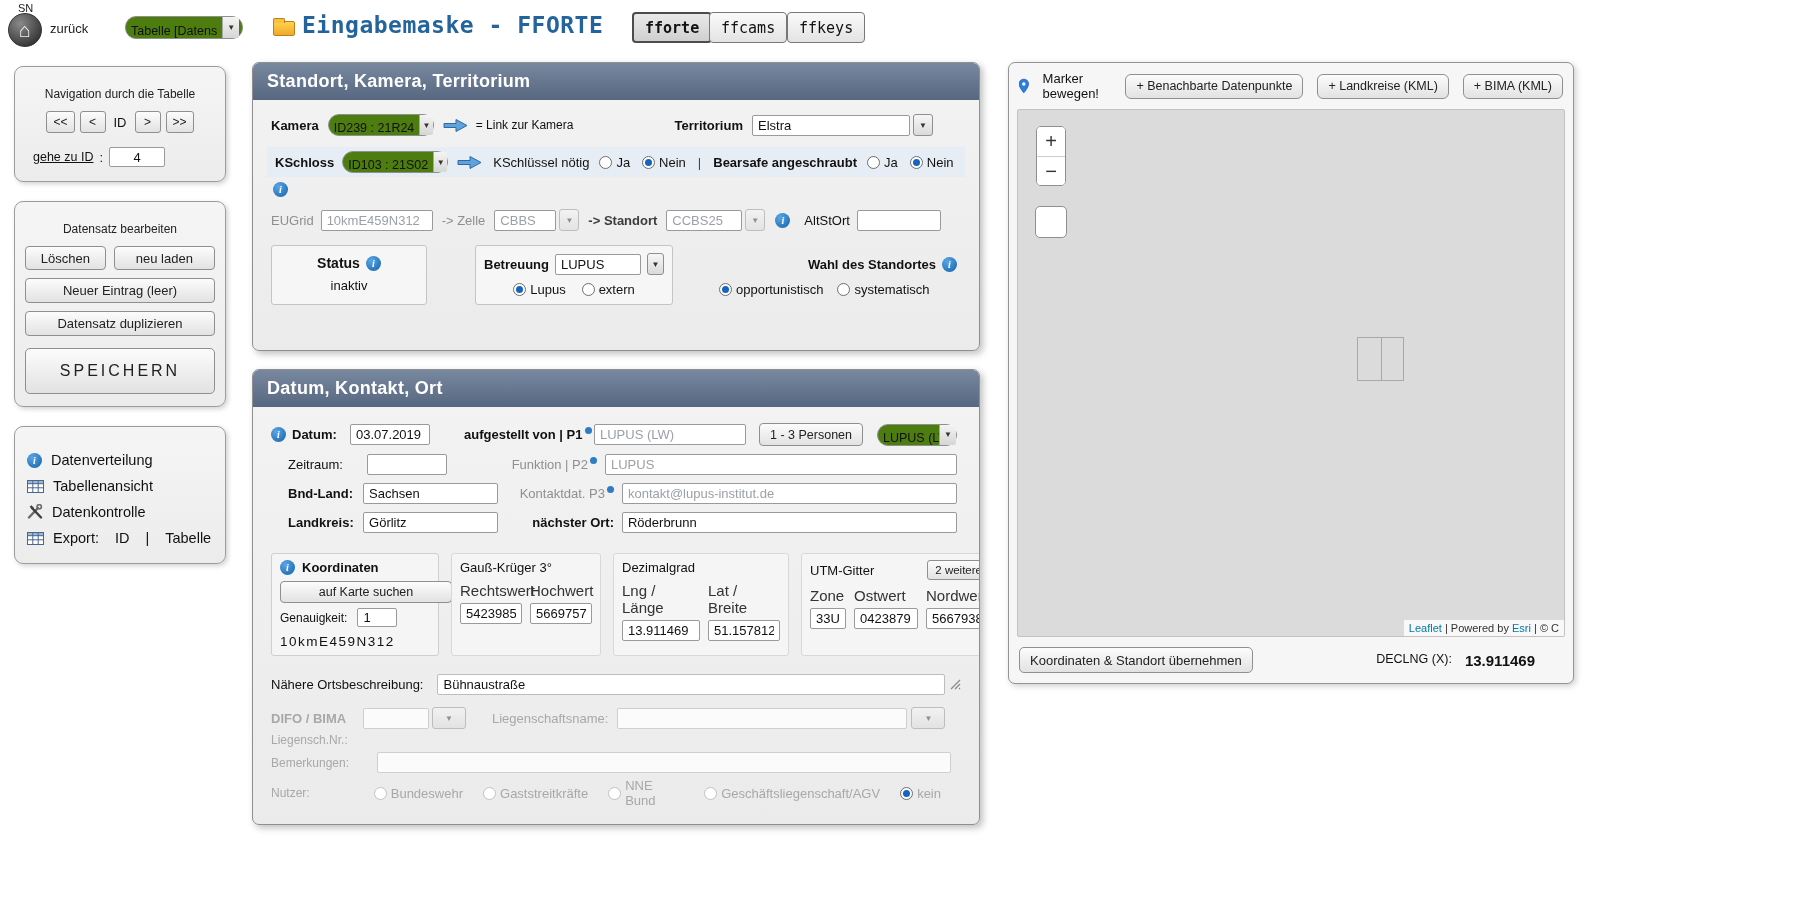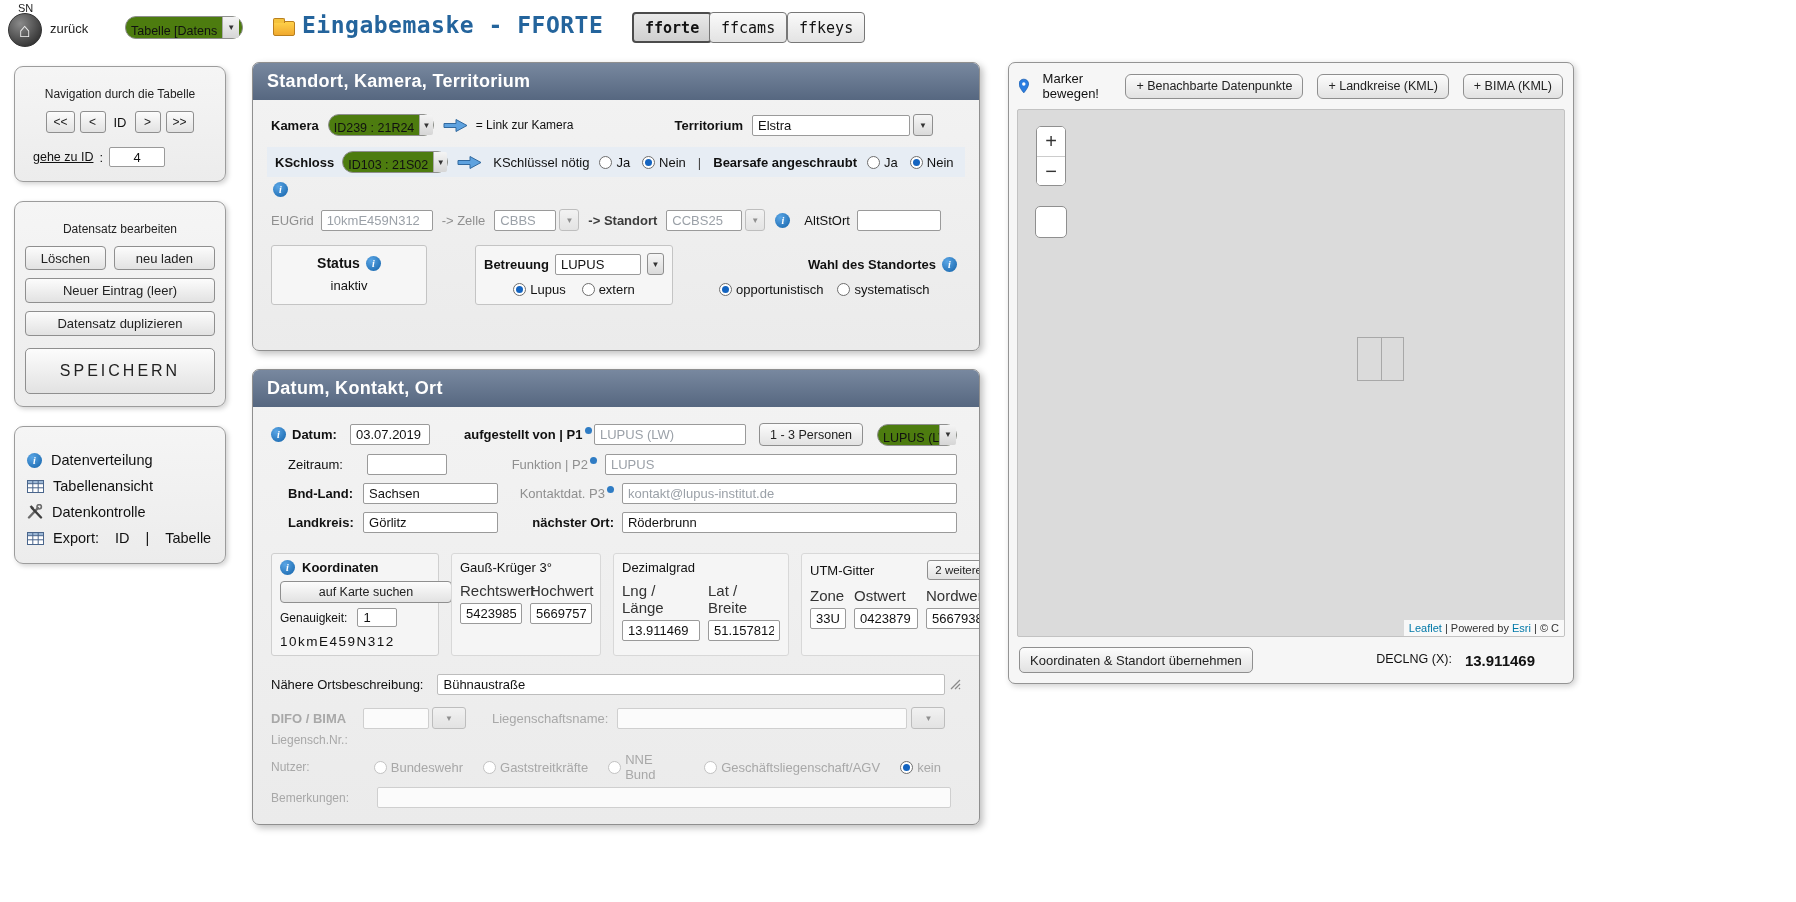--- a/index.html
+++ b/index.html
@@ -437,20 +437,24 @@
           <input class="input dis" style="width: 66px;">
           <span class="dropbtn dim" style="margin-left:3px;width:34px">▼</span>
           <span style="margin:0 9px 0 26px">Liegenschaftsname:</span>
           <input class="input dis" style="width: 290px;">
           <span class="dropbtn dim" style="margin-left:4px;width:34px">▼</span>
         </div>
         <div class="disrow" style="font-size:12px;margin-top:4px">
           <span>Liegensch.Nr.:</span>
         </div>
         <div class="disrow">
+          <span style="width:106px;font-size:12px">Bemerkungen:</span>
+          <input class="input dis" style="flex: 1 1 0%; margin-right: 10px;">
+        </div>
+        <div class="disrow">
           <span style="width:106px;font-size:12px">Nutzer:</span>
           <span class="nutzrad">
               <span class="radio dis"></span>
               <span>Bundeswehr</span>
             </span>
           <span class="nutzrad">
               <span class="radio dis"></span>
               <span>Gaststreitkräfte</span>
             </span>
           <span class="nutzrad">
@@ -459,24 +463,20 @@
             </span>
           <span class="nutzrad">
               <span class="radio dis"></span>
               <span>Geschäftsliegenschaft/AGV</span>
             </span>
           <span class="nutzrad">
               <span class="radio checked"></span>
               <span>kein</span>
             </span>
         </div>
-        <div class="disrow">
-          <span style="width:106px;font-size:12px">Bemerkungen:</span>
-          <input class="input dis" style="flex: 1 1 0%; margin-right: 10px;">
-        </div>
       </div>
 
     </div>
   </div>
 </div>
 
 <div class="mappanel">
   <div class="maphead">
     <svg width="14" height="20" viewBox="0 0 14 20">
         <path d="M7 0 C3 0 0 3 0 7 c0 5 7 13 7 13 s7-8 7-13 C14 3 11 0 7 0 z" fill="#2a7de1" stroke="#1b5ba8"></path>

